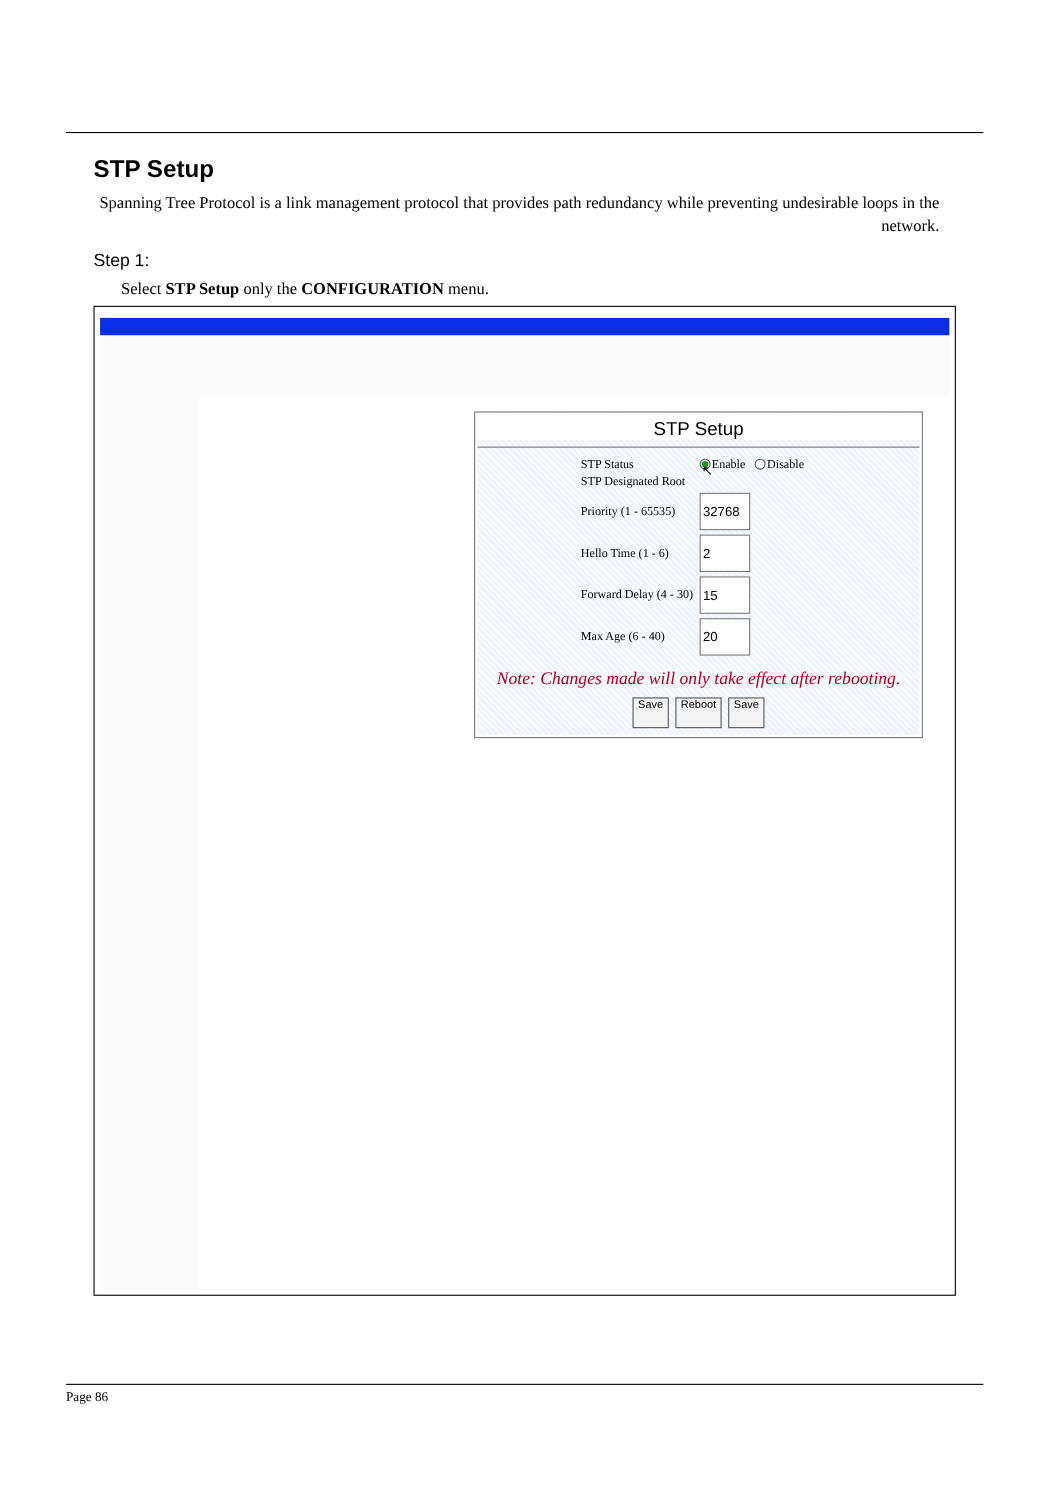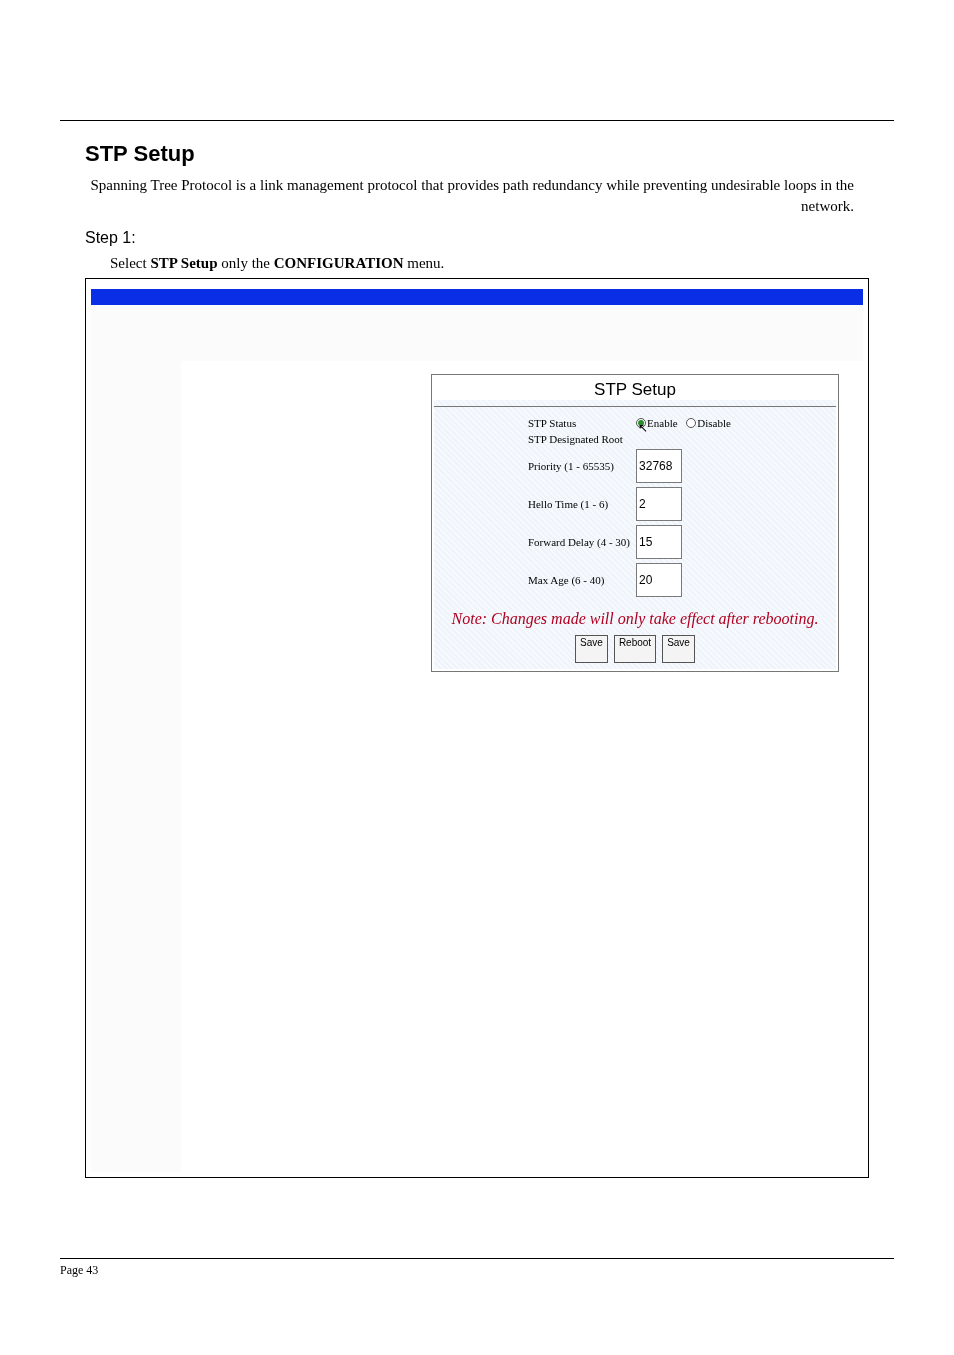--- a/index.html
+++ b/index.html
@@ -94,15 +94,15 @@
         <span class="btn">Save</span>
         <span class="btn">Reboot</span>
         <span class="btn">Save</span>
       </div>
     </div>
   </div>
 </div>
 
 <div class="footer-rule"></div>
 <div class="footer-row">
-  <span>Page 43</span>
+  <span>Page 86</span>
   <span></span>
 </div>
 
 </body></html>

